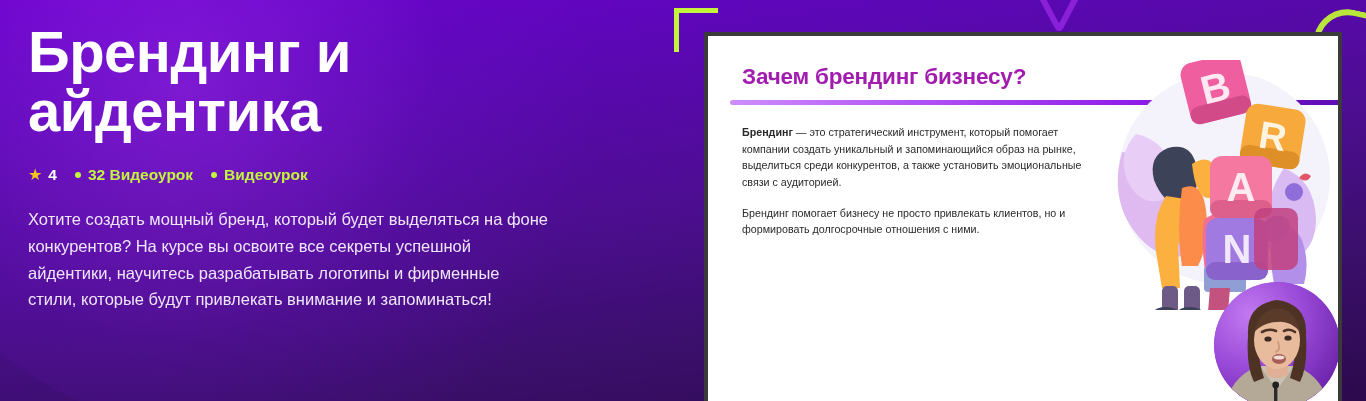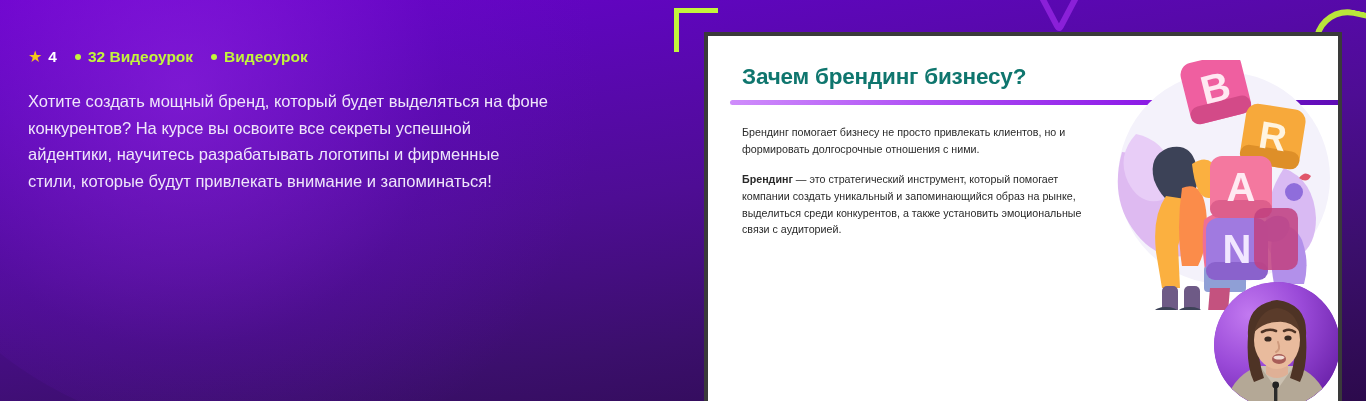--- a/index.html
+++ b/index.html
@@ -131,21 +131,21 @@
     border: 4px solid #3a3a3a;
     border-bottom: none;
     overflow: hidden;
   }
 
   .slide-title {
     position: absolute;
     left: 34px; top: 28px;
     font-size: 22.5px;
     font-weight: 700;
-    color: #0f766e;
+    color: #a21caf;
     letter-spacing: -0.2px;
   }
 
   .slide-rule {
     position: absolute;
     left: 22px; top: 64px;
     width: 614px; height: 5px;
     border-radius: 3px;
     background: linear-gradient(90deg, #cf8dfb 0%, #b153f5 30%, #8f1ee8 65%, #5d0bb4 100%);
   }
@@ -185,20 +185,21 @@
 <body>
 
 <div id="page">
 
   <div class="bg-glow"></div>
 
   <div class="top-fragment">· · ·</div>
 
   <div class="left-col">
 
+    <h1 class="hero-title">Брендинг и айдентика</h1>
 
     <div class="meta-row">
       <span class="meta-star">★</span>
       <span class="meta-rating">4</span>
 
       <span class="meta-item">
         <span class="dot"></span>
         <span>32 Видеоурок</span>
       </span>
 
@@ -223,24 +224,24 @@
   <div class="deco deco-arc"></div>
 
   <div class="slide-card">
 
     <div class="slide-title">Зачем брендинг бизнесу?</div>
 
     <div class="slide-rule"></div>
 
     <div class="slide-body">
       <p class="slide-para">
-        <span>Брендинг помогает бизнесу не просто привлекать клиентов, но и формировать долгосрочные отношения с ними.</span>
+        <strong>Брендинг</strong><span> — это стратегический инструмент, который помогает компании создать уникальный и запоминающийся образ на рынке, выделиться среди конкурентов, а также установить эмоциональные связи с аудиторией.</span>
       </p>
       <p class="slide-para">
-        <strong>Брендинг</strong><span> — это стратегический инструмент, который помогает компании создать уникальный и запоминающийся образ на рынке, выделиться среди конкурентов, а также установить эмоциональные связи с аудиторией.</span>
+        <span>Брендинг помогает бизнесу не просто привлекать клиентов, но и формировать долгосрочные отношения с ними.</span>
       </p>
     </div>
 
     <div class="illus">
       <svg viewBox="0 0 236 250" width="236" height="250">
 
         <circle cx="118" cy="118" r="106" fill="#f4f2fb"></circle>
 
         <path d="M16 92 Q4 136 26 168 Q48 200 78 196 Q96 192 92 162 Q88 128 66 112 Q40 94 16 92 Z" fill="#dcb6f0" opacity="0.95"></path>
         <path d="M30 74 Q10 96 22 122 Q34 146 56 140 Q72 132 66 108 Q58 80 30 74 Z" fill="#e8cdf7"></path>

